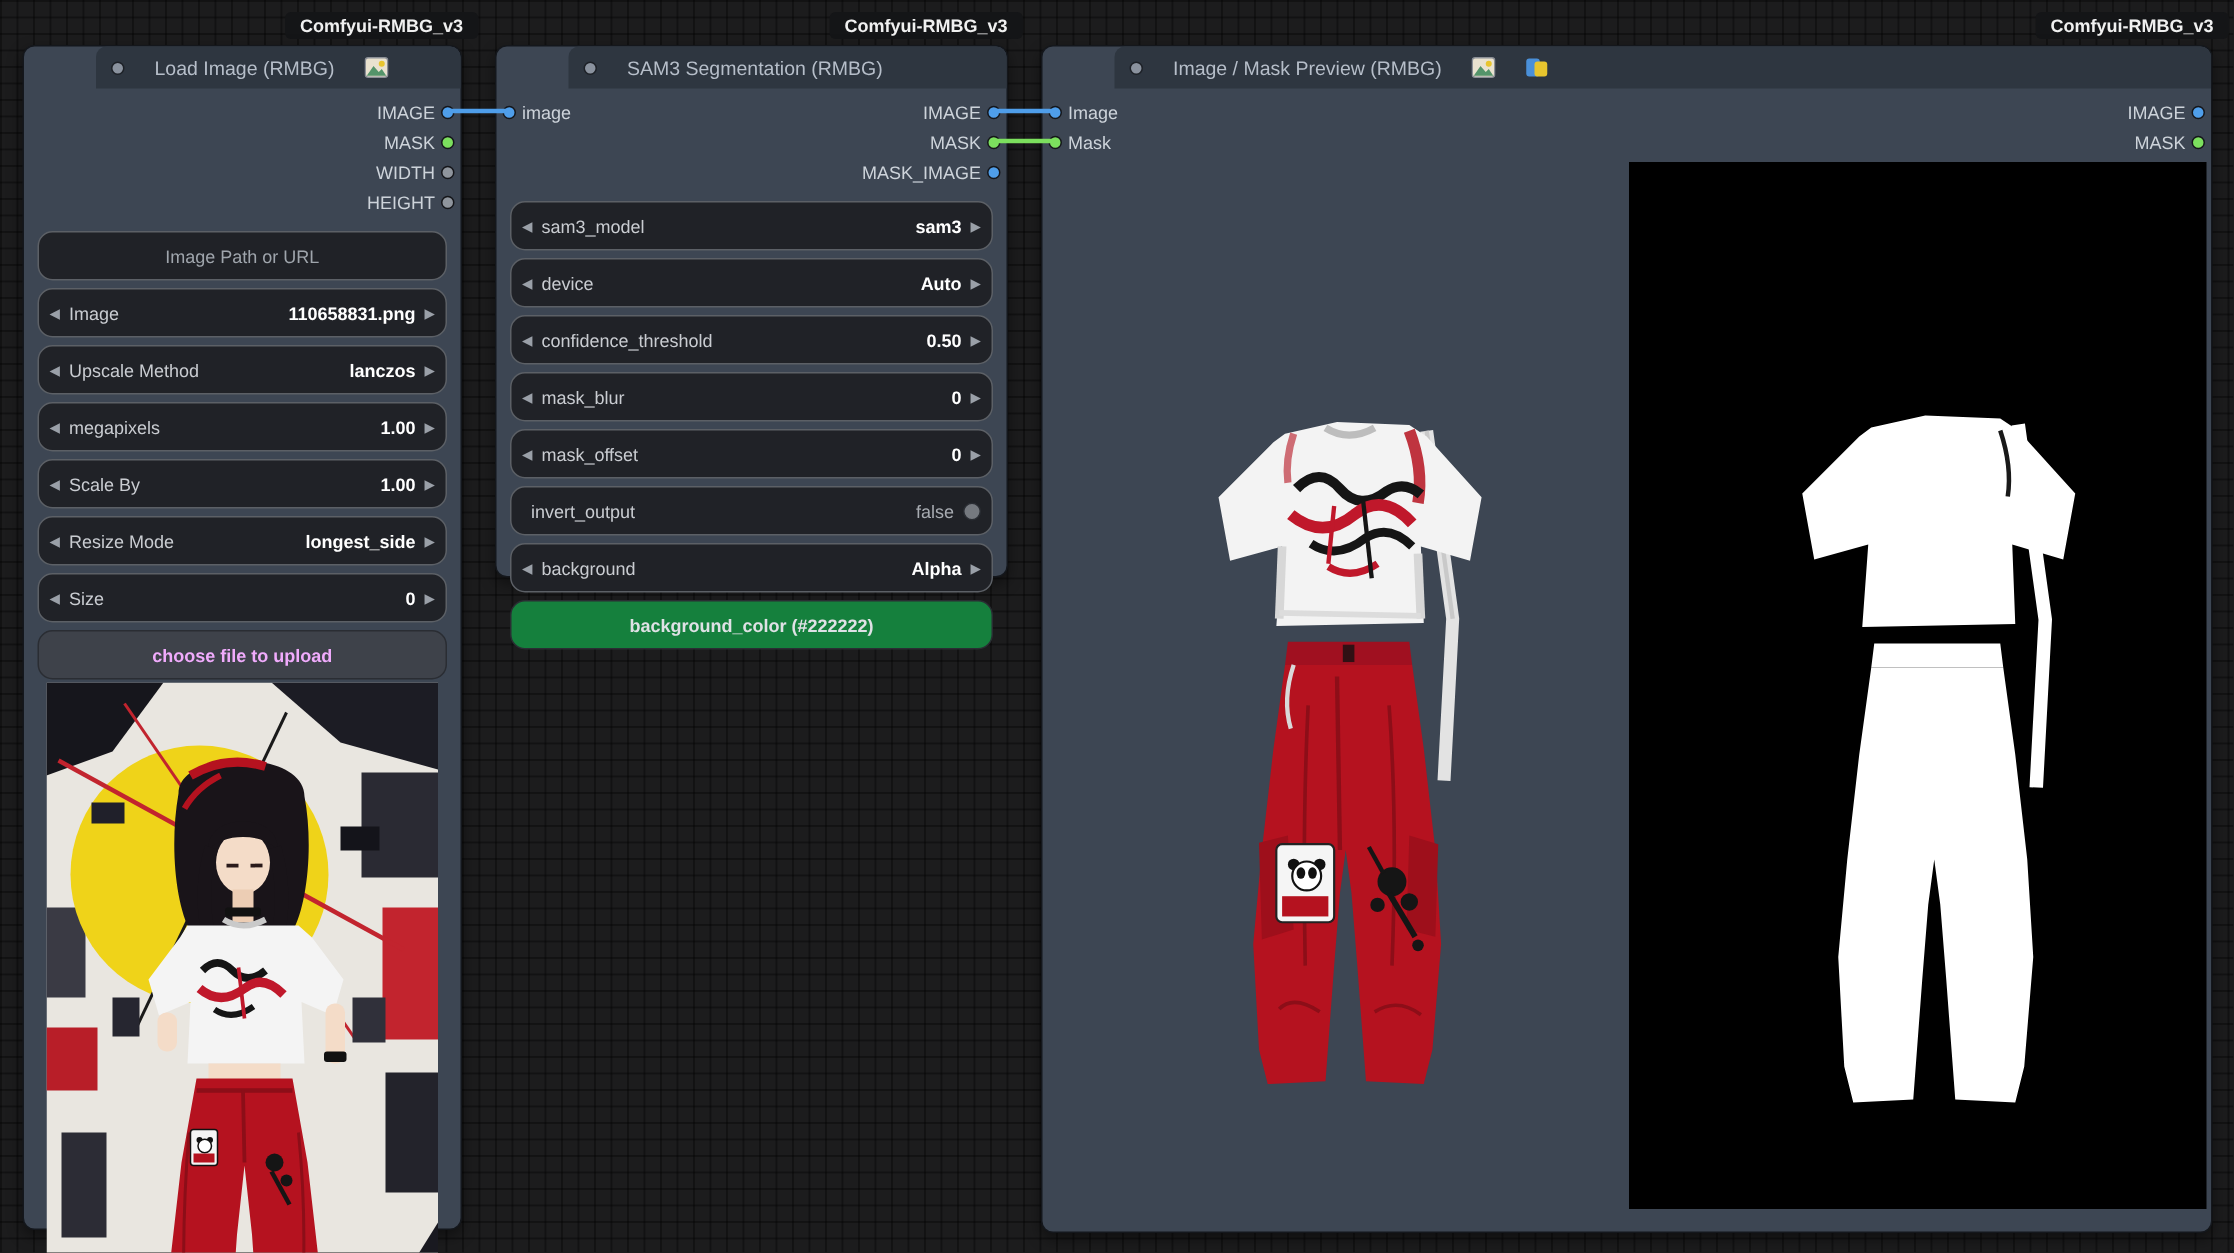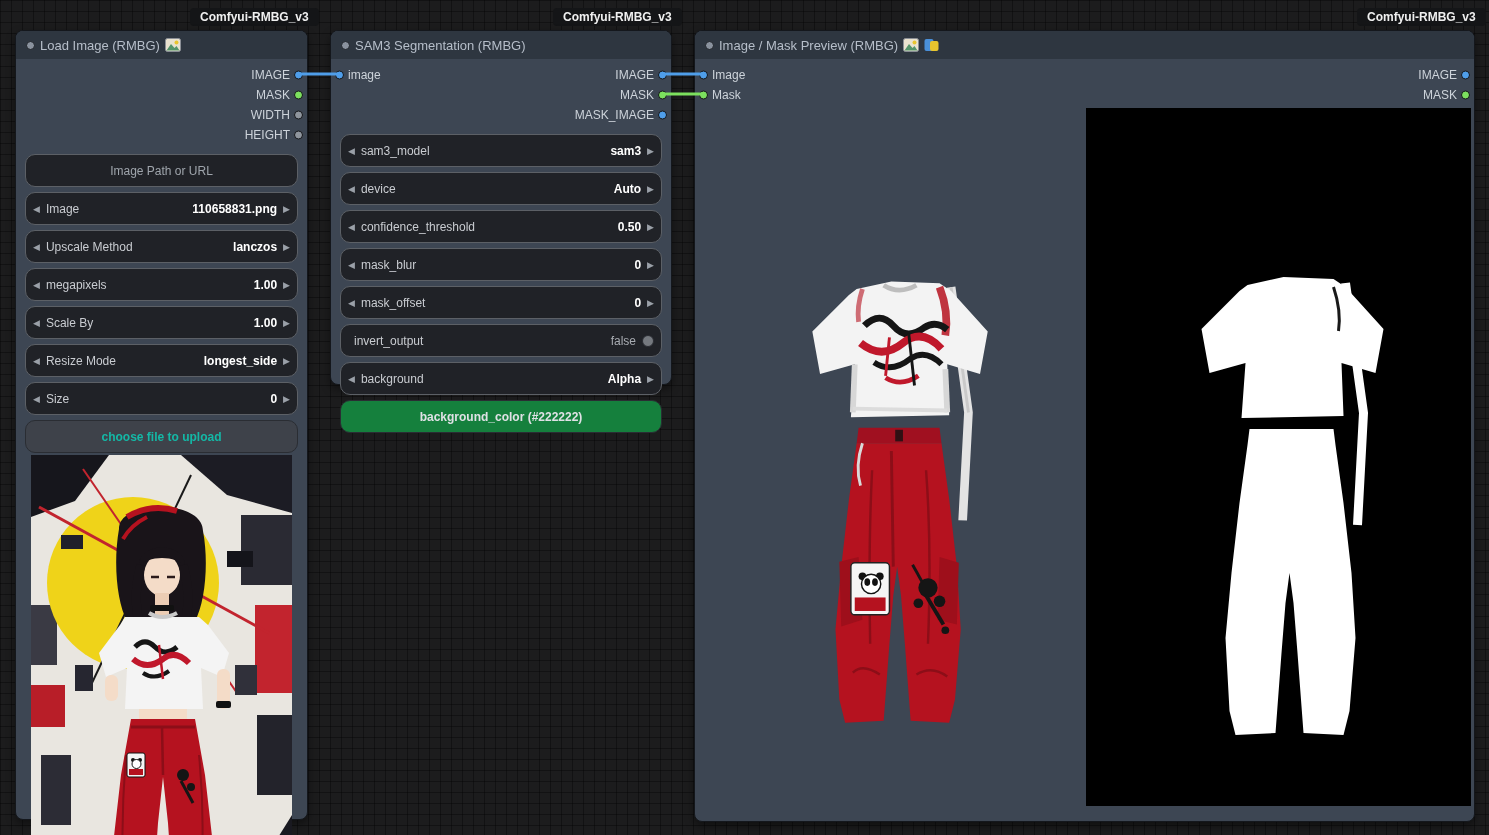--- a/index.html
+++ b/index.html
@@ -25,23 +25,23 @@
     padding:0 10px; border-radius:4px; white-space:nowrap;
   }
 
   .node {
     position:absolute; z-index:2;
     background:var(--node-bg,#3d4653);
     border:1px solid #14171c; border-radius:8px;
     box-shadow:0 4px 10px rgba(0,0,0,.45);
   }
   .node-header {
-    height:28px; display:flex; align-items:center; gap:5px;
+    height:28px; display:flex; align-items:center; gap:20px;
     background:var(--node-header-bg,#2e3640);
-    border-radius:7px 7px 0 0; padding:0 10px;
+    border-radius:7px 7px 0 0; padding:0 10px;margin-left:48px;
   }
   .status-dot {
     width:9px; height:9px; border-radius:50%;
     background:#8a929e; border:1px solid #1d2127; flex:0 0 auto;
   }
   .node-title { color:var(--node-title,#b6bec9); font-size:13px; white-space:nowrap; }
   .hdr-icon { display:inline-flex; flex:0 0 auto; }
 
   .ports { padding-top:6px; }
   .port-row { position:relative; height:20px; display:flex; align-items:center; }
@@ -64,21 +64,21 @@
     display:flex; align-items:center; padding:0 7px;
     font-size:12px; color:var(--widget-text,#c9ccd1); overflow:hidden; white-space:nowrap;
   }
   .widget .arr { font-size:9px; color:#9aa0a8; flex:0 0 auto; }
   .widget .wlabel { margin:0 6px; margin-right:auto; }
   .widget .wvalue { font-weight:bold; color:var(--widget-value,#fff); margin-right:6px; }
   .widget .wvalue.muted { color:#a7abb1; font-weight:normal; }
   .widget.display { justify-content:center; color:#9fa5ac; }
   .widget.button {
     justify-content:center; background:var(--button-bg,#3e424a);
-    border-color:#2a2d33; color:#14b8a6; font-weight:bold;
+    border-color:#2a2d33; color:#f0abfc; font-weight:bold;
   }
   .widget.toggle .knob {
     width:12px; height:12px; border-radius:50%;
     background:#75797f; border:1px solid #2a2d33; flex:0 0 auto;
   }
   .prompt-area {
     margin:10px 8px 4px; height:44px; border-radius:4px;
     background:var(--textarea-bg,#19191c); border:1px solid #101114;
     font-family:"DejaVu Sans Mono", monospace; font-size:10px; color:#e6e6e6;
     padding:4px 6px; resize:none; width:calc(100% - 16px); display:block;

